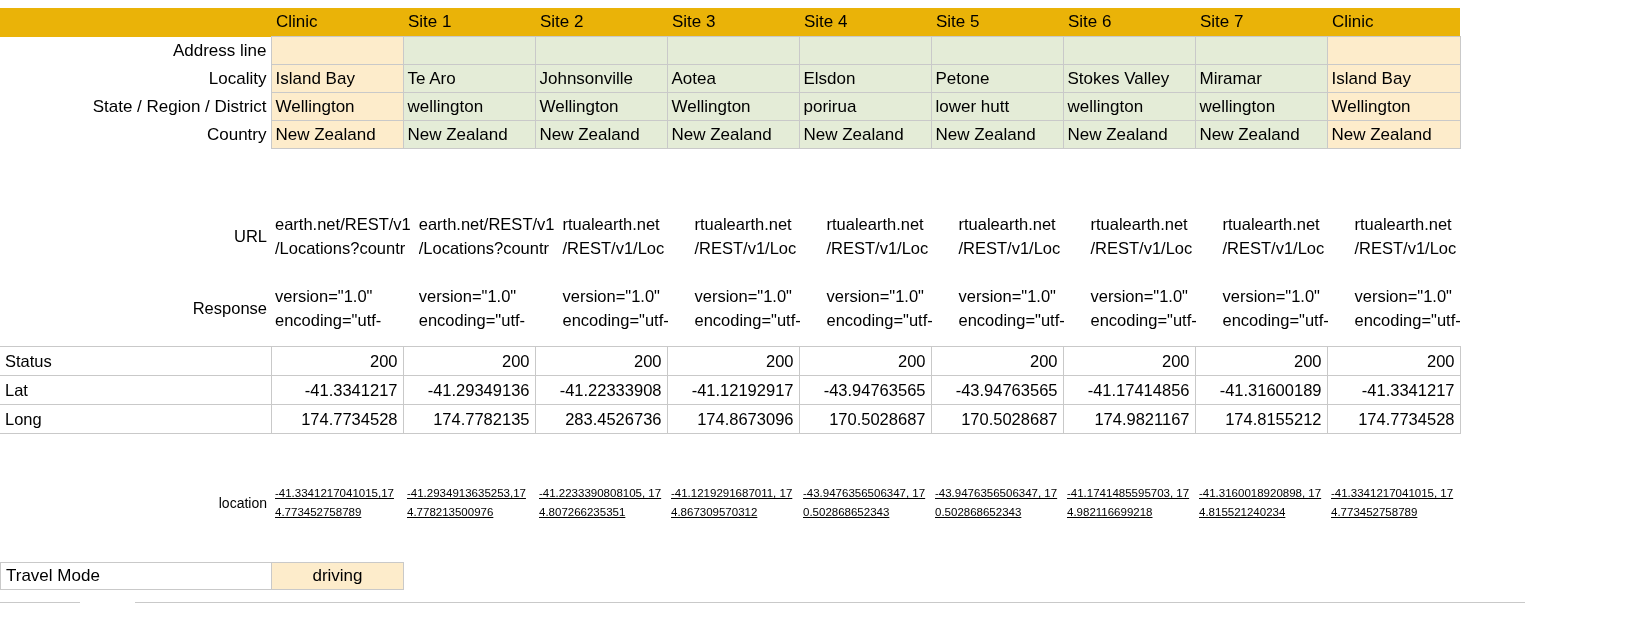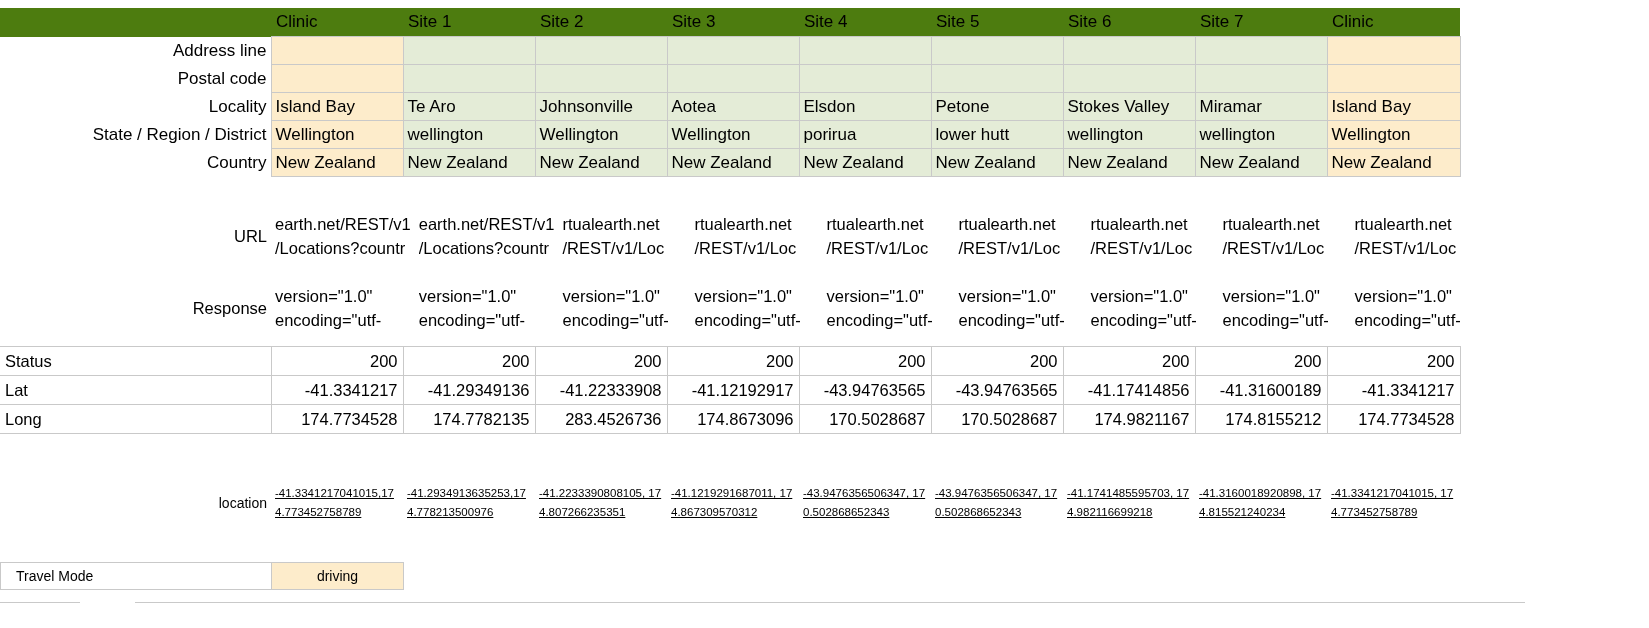--- a/index.html
+++ b/index.html
@@ -24,21 +24,21 @@
   .addr-table td{
     height:27px;
     font-size:17px;
     padding:0 4px;
     vertical-align:middle;
     white-space:nowrap;
     overflow:hidden;
   }
   .hdr-row td{
     border:none;
-    background:#4d7c0f;
+    background:#eab308;
     font-size:17px;
     height:28px;
     padding-left:5px;
     margin-left:12px;
   }
   .rowlabel{
     border:none;
     background:#ffffff;
     text-align:right;
     padding-left:5px;
@@ -98,22 +98,22 @@
     height:76px;
     overflow:hidden;
   }
   .loc-table td.rowlabel{font-size:14px;padding-left:5px;}
   .loc-val{word-break:break-all;white-space:normal;text-decoration:underline;}
 
   
   .travel-table{position:absolute;left:0;top:562px;}
   .travel-table td{
     height:26px;
-    font-size:14px;
-    padding:0 15px;
+    font-size:17px;
+    padding:0 5px;
     vertical-align:middle;
     white-space:nowrap;
     border:1px solid #c9c9c9;
     background:#ffffff;
   }
   .travel-table td.tm-label{text-align:left;}
   .travel-table td.tm-value{background:#fdeccb;text-align:center;}
 
   
   .bottom-rule{position:absolute;left:0;top:602px;width:80px;height:0;border-top:1px solid #c9c9c9;}
@@ -156,32 +156,20 @@
         <td class="cell site"></td>
         <td class="cell site"></td>
         <td class="cell site"></td>
         <td class="cell site"></td>
         <td class="cell site"></td>
         <td class="cell site"></td>
         <td class="cell site"></td>
         <td class="cell clinic"></td>
       </tr>
       <tr>
-        <td class="rowlabel">Postal code</td>
-        <td class="cell clinic"></td>
-        <td class="cell site"></td>
-        <td class="cell site"></td>
-        <td class="cell site"></td>
-        <td class="cell site"></td>
-        <td class="cell site"></td>
-        <td class="cell site"></td>
-        <td class="cell site"></td>
-        <td class="cell clinic"></td>
-      </tr>
-      <tr>
         <td class="rowlabel">Locality</td>
         <td class="cell clinic">Island Bay</td>
         <td class="cell site">Te Aro</td>
         <td class="cell site">Johnsonville</td>
         <td class="cell site">Aotea</td>
         <td class="cell site">Elsdon</td>
         <td class="cell site">Petone</td>
         <td class="cell site">Stokes Valley</td>
         <td class="cell site">Miramar</td>
         <td class="cell clinic">Island Bay</td>

